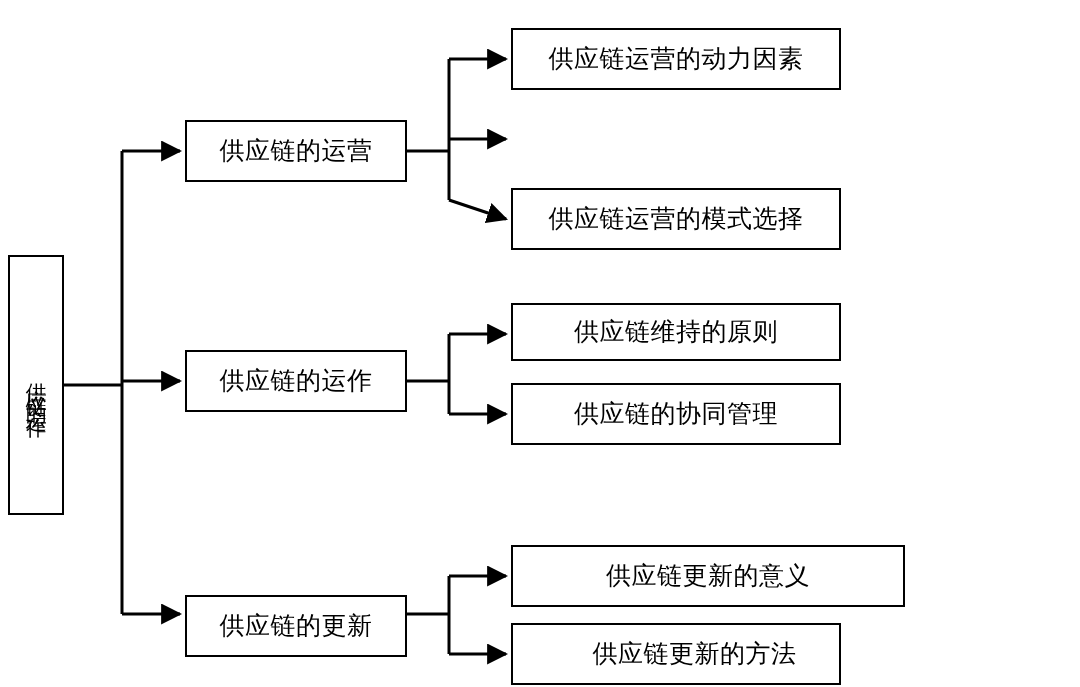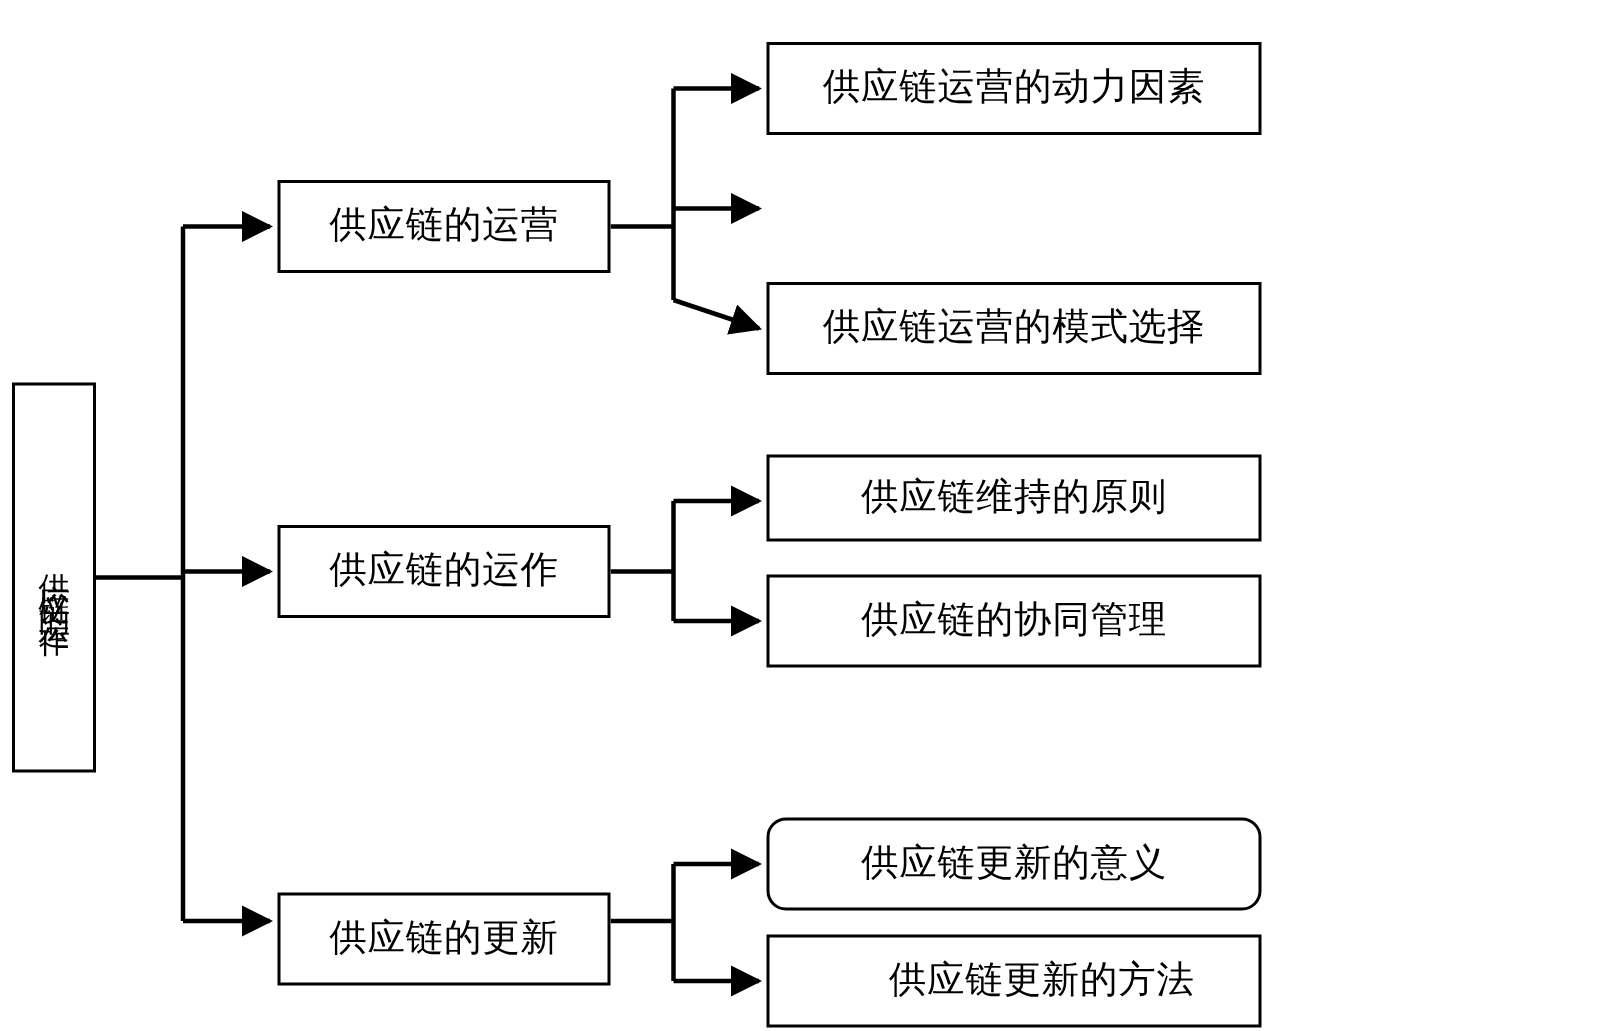--- a/index.html
+++ b/index.html
@@ -110,20 +110,20 @@
   <div class="node" style="left:511px; top:303px; width:330px; height:58px;">
     <span>供应链维持的原则</span>
   </div>
   <div class="node" style="left:511px; top:383px; width:330px; height:62px;">
     <span>供应链的协同管理</span>
   </div>
 
   <div class="node" style="left:185px; top:583px; width:222px; height:62px;margin-top:12px;">
     <span>供应链的更新</span>
   </div>
-  <div class="node" style="left:511px; top:545px; width:330px; height:62px;border-radius:13px;">
+  <div class="node" style="left:511px; top:545px; width:394px; height:62px;">
     <span>供应链更新的意义</span>
   </div>
   <div class="node" style="left:511px; top:623px; width:330px; height:62px;padding-left:37px;">
     <span>供应链更新的方法</span>
   </div>
 
 </div>
 
 </body></html>

